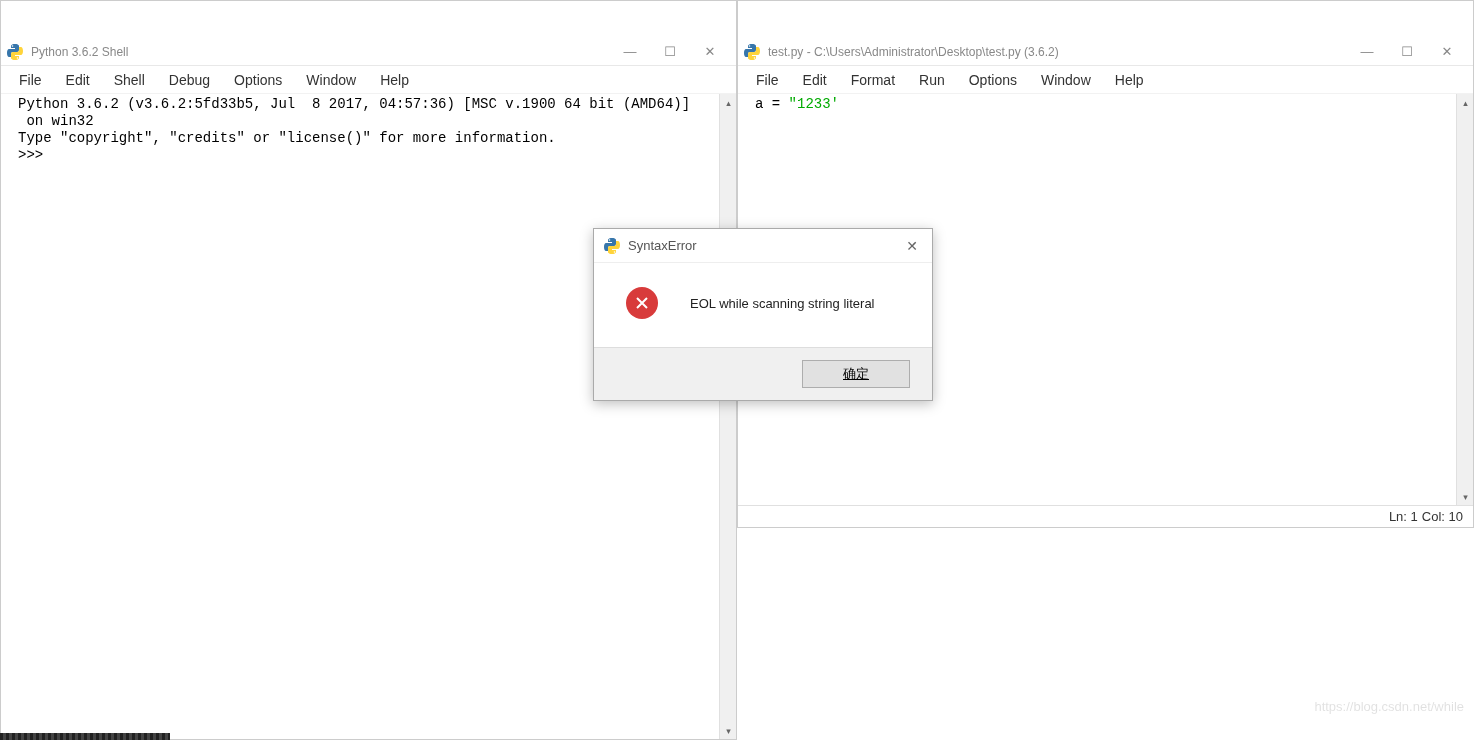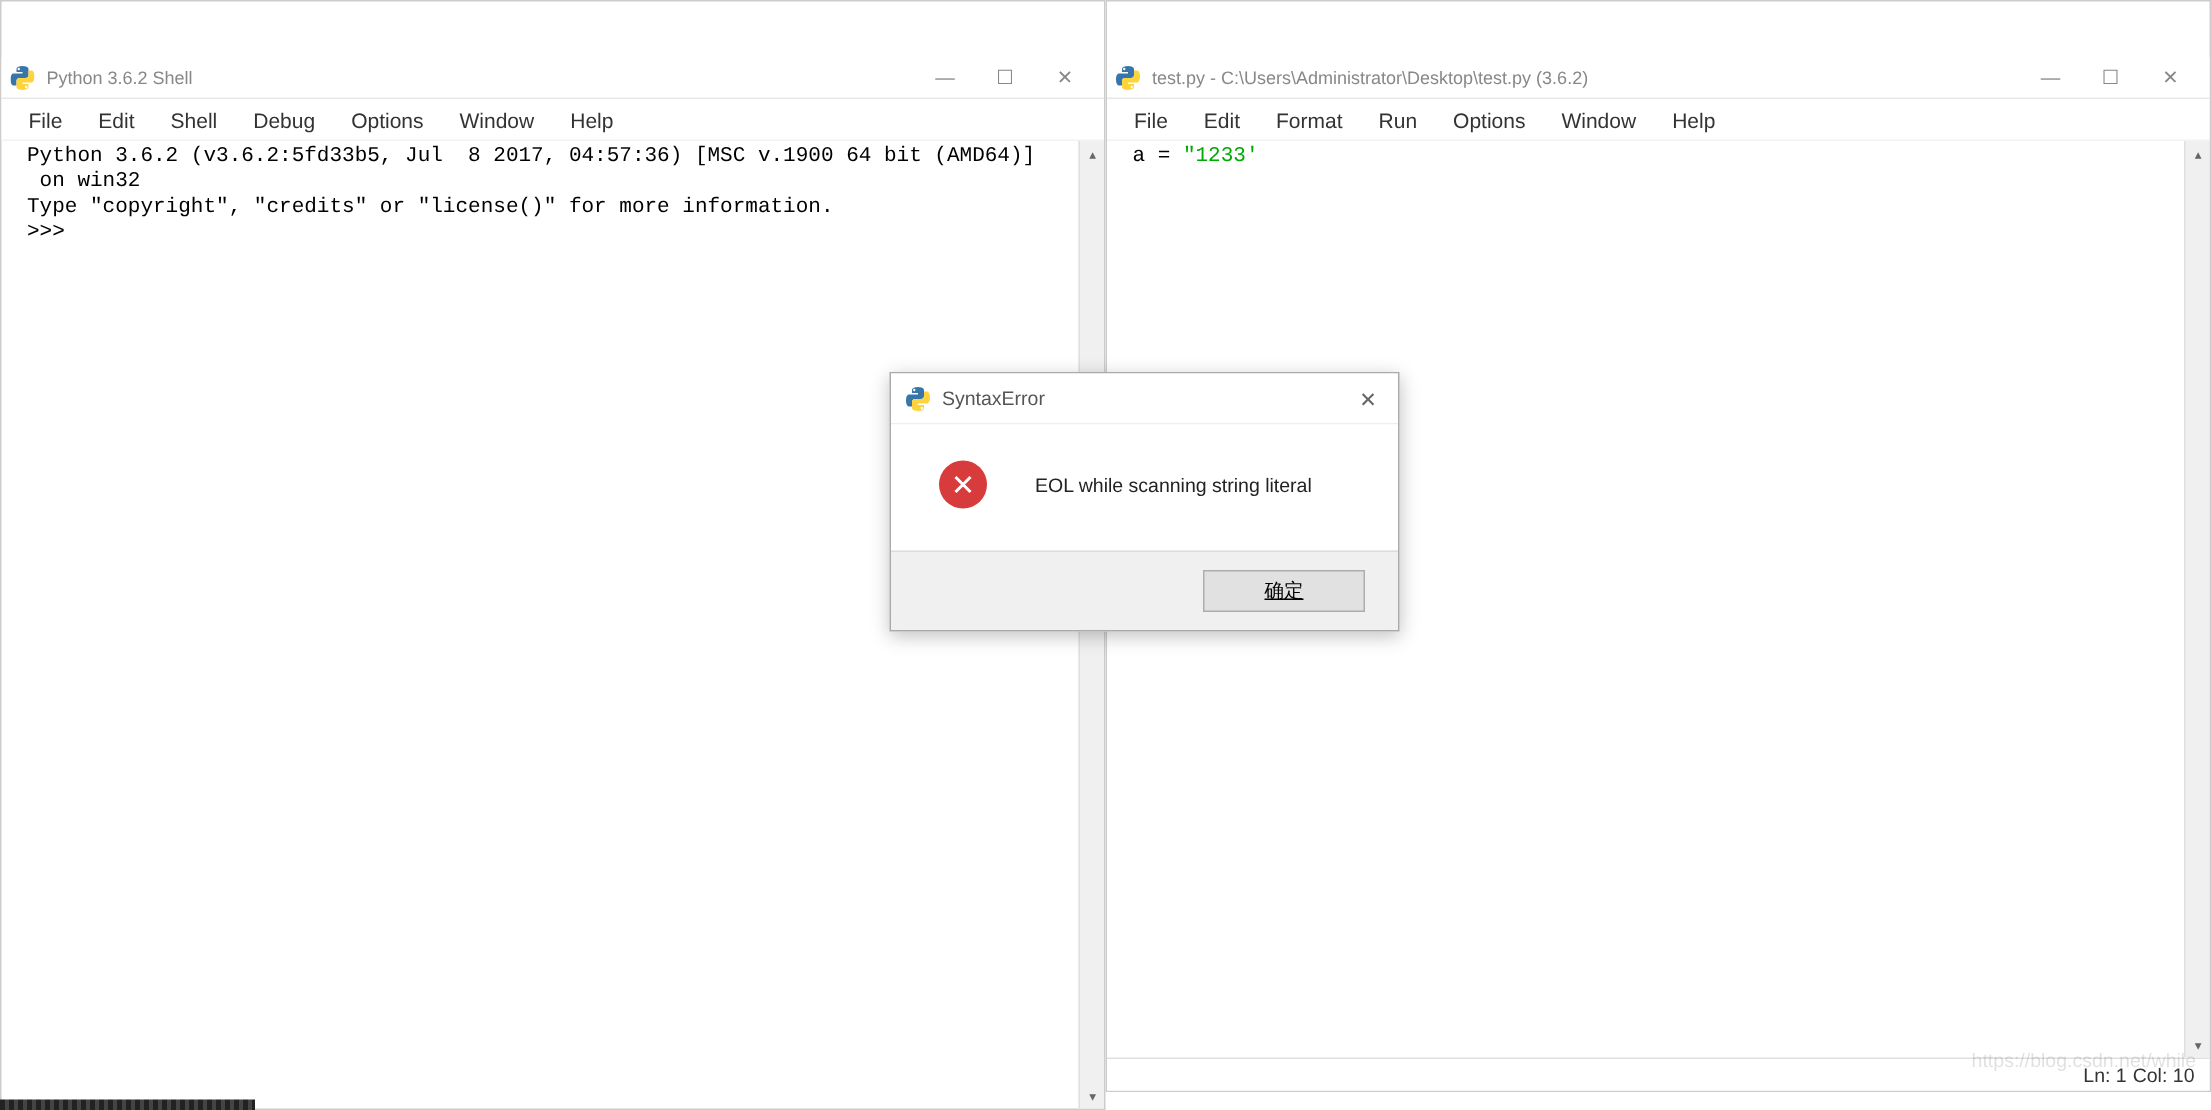--- a/index.html
+++ b/index.html
@@ -12,21 +12,21 @@
       overflow: hidden;
     }
     .window {
       position: absolute;
       background: #fff;
       border: 1px solid #ccc;
       display: flex;
       flex-direction: column;
     }
     .window-left { left: 0; top: 0; width: 737px; height: 740px; }
-    .window-right { left: 737px; top: 0; width: 737px; height: 728px; }
+    .window-right { left: 737px; top: 0; width: 737px; height: 528px; }
     .titlebar {
       height: 28px;
       background: #fff;
       display: flex;
       align-items: center;
       padding: 0 6px;
       border-bottom: 1px solid #e8e8e8;
       margin-top: 37px;
     }
     .titlebar-icon {
@@ -107,21 +107,21 @@
       font-size: 13px;
       color: #333;
       gap: 4px;
     }
     .prompt { color: #000; }
     .str-green { color: #0a0; }
 
     .dialog {
       position: absolute;
       left: 593px;
-      top: 248px;
+      top: 228px;
       width: 340px;
       background: #fff;
       border: 1px solid #aaa;
       box-shadow: 0 3px 12px rgba(0,0,0,0.25);
       z-index: 10;
     }
     .dialog-titlebar {
       height: 34px;
       background: #fff;
       display: flex;

